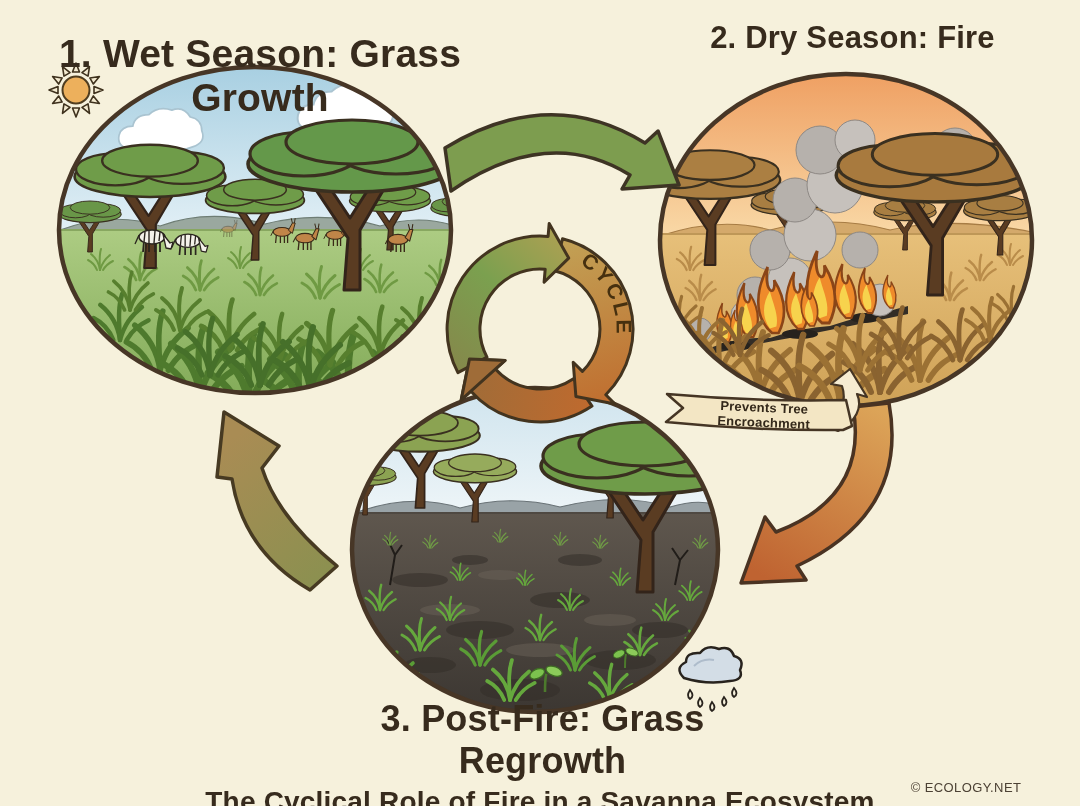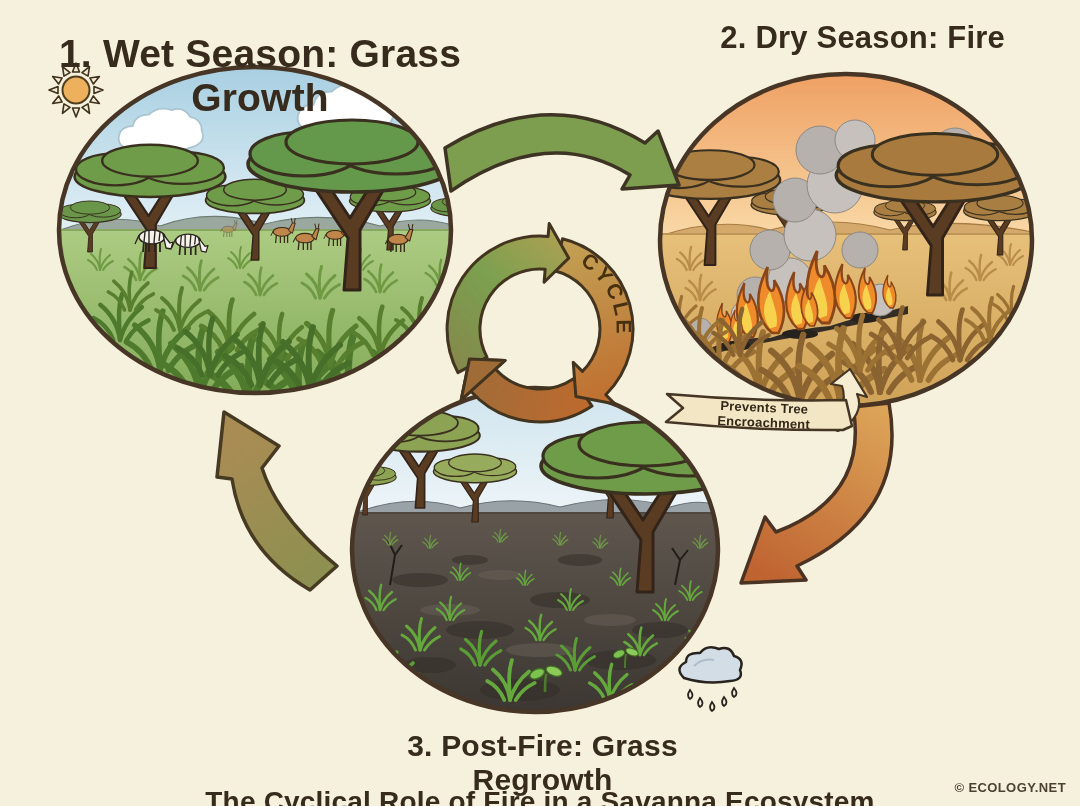--- a/index.html
+++ b/index.html
@@ -2,25 +2,25 @@
 <html><head>
 <meta charset="utf-8">
 <style>
   html,body{margin:0;padding:0;}
   body{width:1080px;height:806px;background:#f6f1dc;position:relative;overflow:hidden;
        font-family:"Liberation Sans",sans-serif;}
   svg{position:absolute;left:0;top:0;}
   .label{position:absolute;font-weight:700;color:#372b1d;text-align:center;
          font-family:"Liberation Sans",sans-serif;letter-spacing:0.2px;}
   .label-stage1{left:50px;top:32px;width:420px;font-size:39px;}
-  .label-stage2{left:700px;top:20px;width:305px;font-size:31px;text-align:right;}
-  .label-stage3{left:340px;top:729px;width:405px;font-size:30px;}
+  .label-stage2{left:700px;top:20px;width:305px;font-size:31px;}
+  .label-stage3{left:340px;top:698px;width:405px;font-size:36px;}
   .label-title{left:140px;top:765px;width:800px;font-size:28px;margin-top:21px;}
-  .label-watermark{right:14px;top:780px;width:200px;font-size:13px;font-weight:700;
-                   color:#4c4134;text-align:right;letter-spacing:0.4px;}
+  .label-watermark{right:14px;top:780px;width:200px;font-size:13px;font-weight:400;
+                   color:#4c4134;letter-spacing:0.4px;}
   .label-banner{left:676px;top:400px;width:176px;font-size:13px;font-weight:700;
                 color:#33281a;transform:rotate(2.5deg);}
   .cycle-text{font-family:"Liberation Sans",sans-serif;font-weight:700;font-size:21px;
               letter-spacing:3px;fill:#46300f;}
 </style>
 </head>
 <body>
 
 <svg width="1080" height="806" viewBox="0 0 1080 806">
   <defs>

